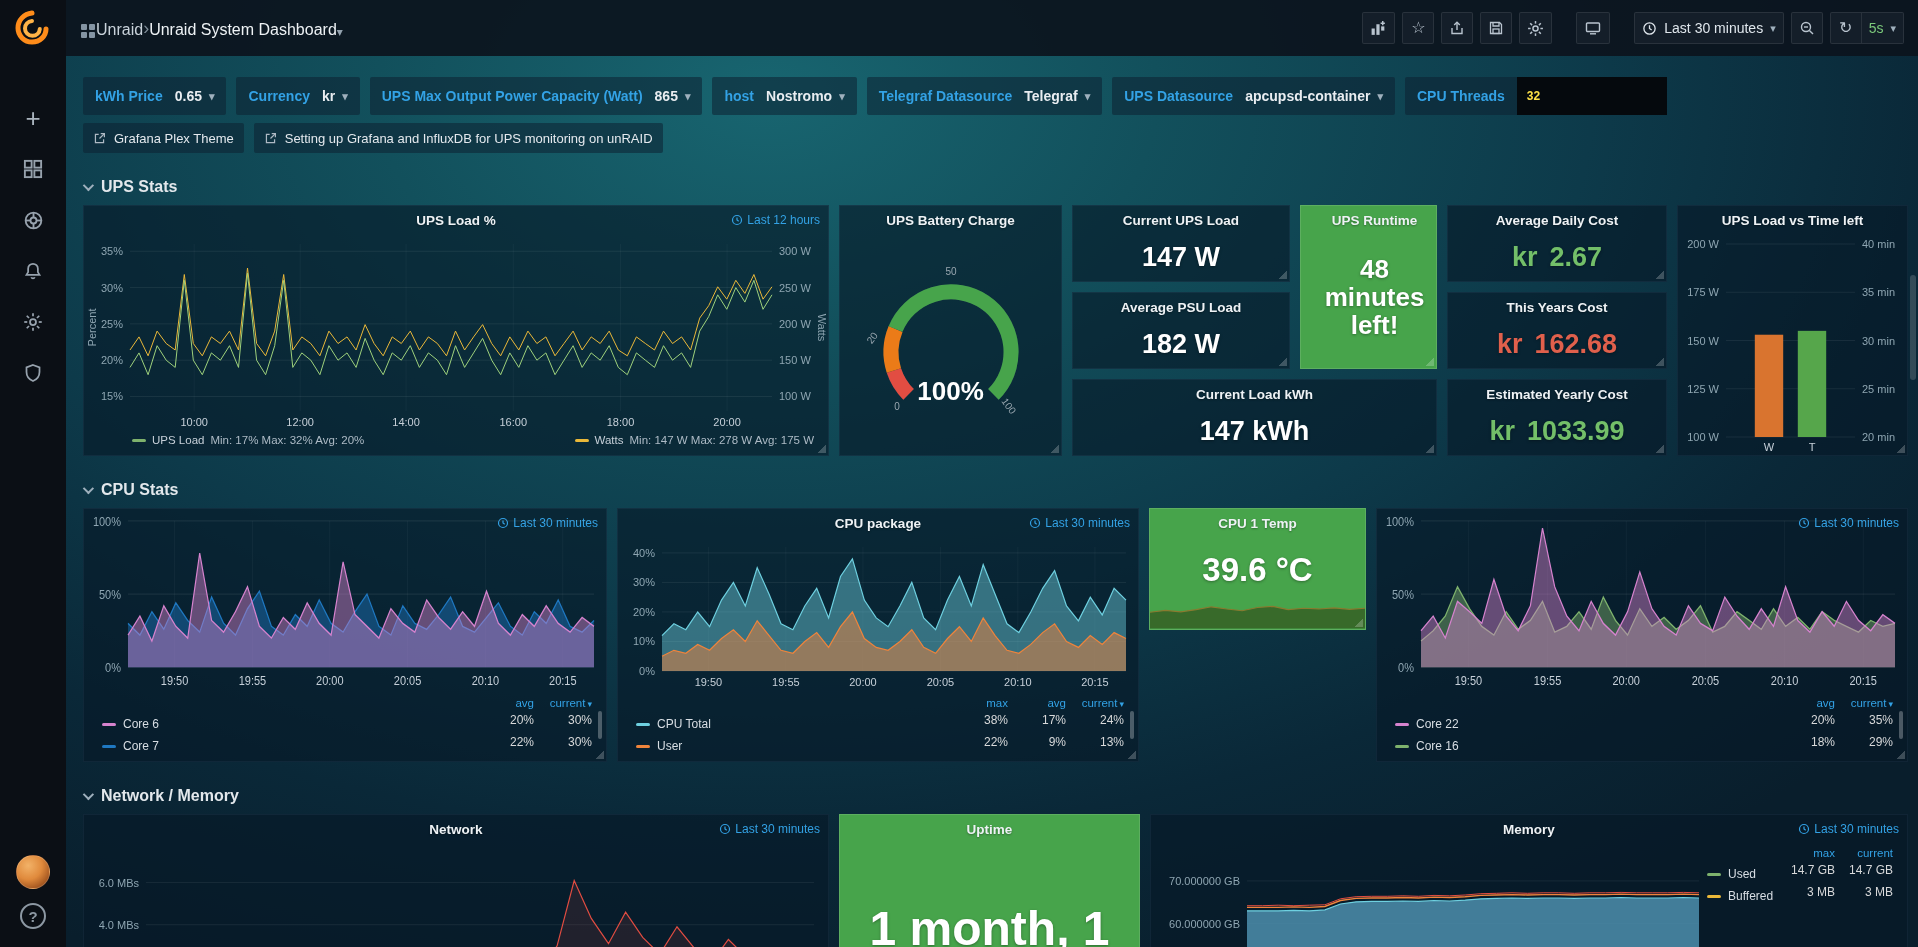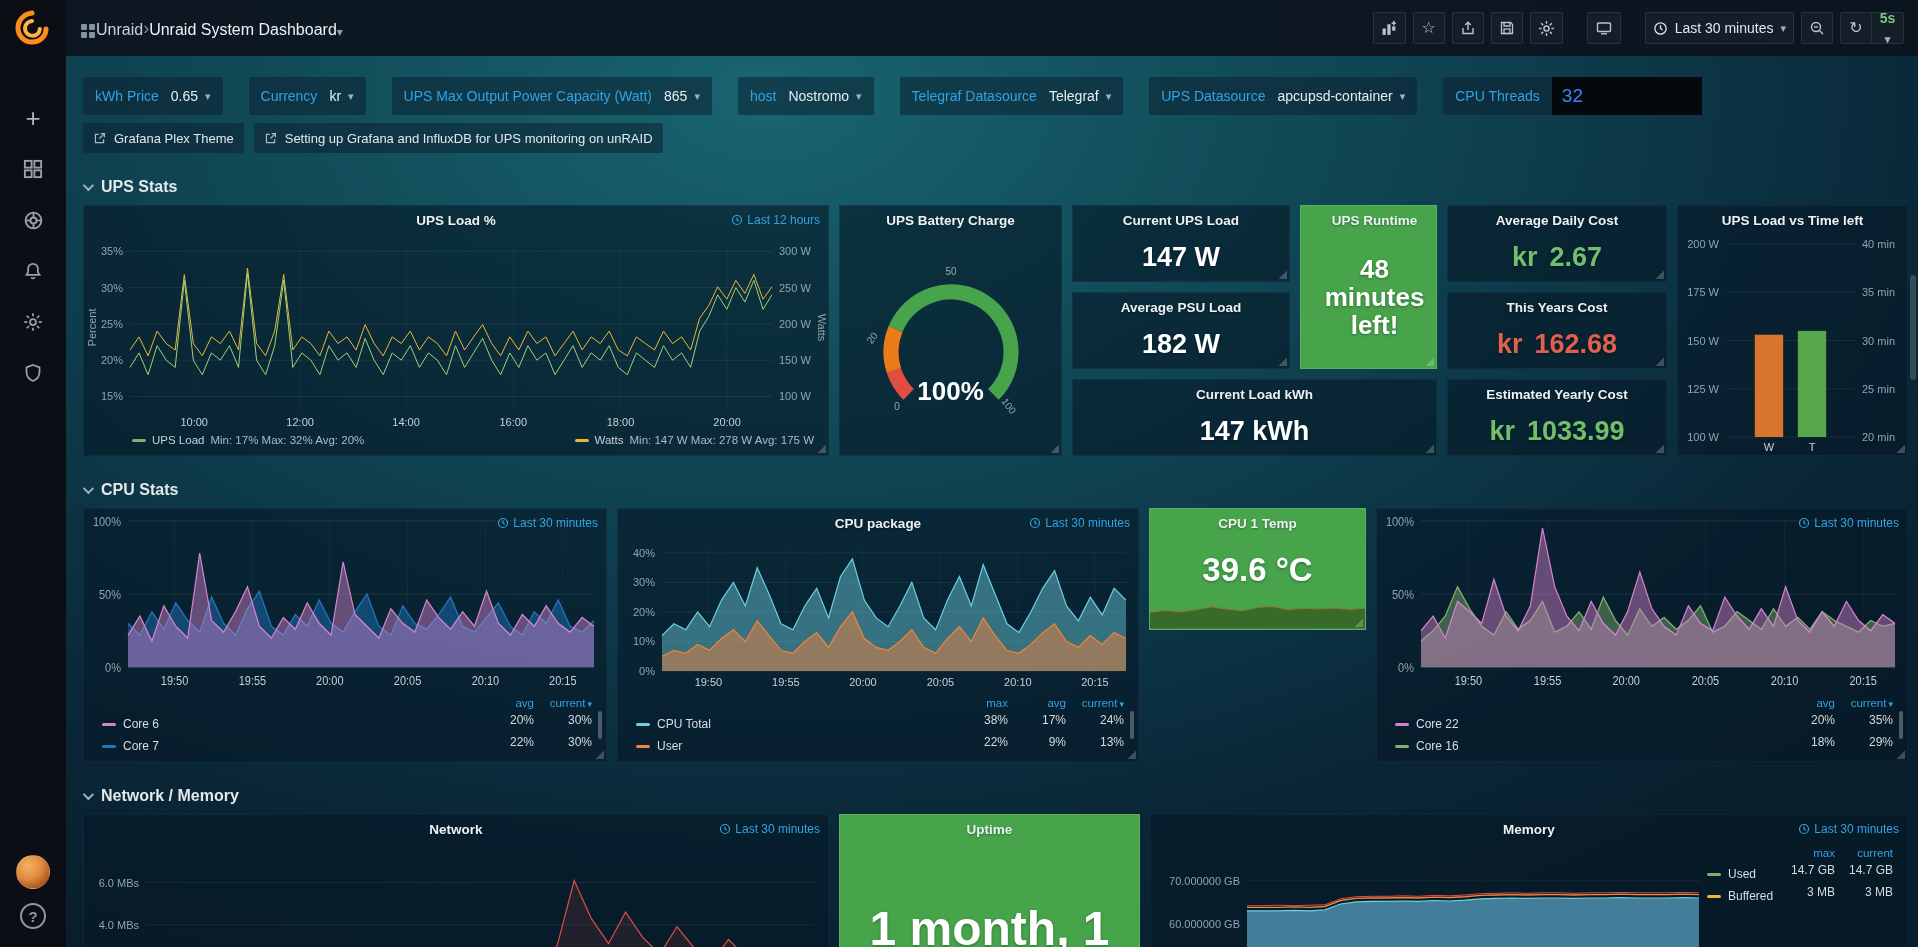--- a/index.html
+++ b/index.html
@@ -34,35 +34,35 @@
   .crumb-caret { color:#93a1ae; font-size:12px; cursor:pointer; }
   .nav-right { margin-left:auto; display:flex; align-items:center; gap:7px; }
   .nav-btn { height:32px; min-width:32px; padding:0 7px; background:#141e29; border:1px solid rgba(255,255,255,0.09);
     border-radius:2px; color:#b9c4cf; display:flex; align-items:center; justify-content:center; gap:7px;
     font-size:14px; cursor:pointer; }
   .nav-btn .glyph { font-size:16px; line-height:1; }
   .nav-gap { width:10px; }
   .time-btn { color:#dfe6ec; }
   .refresh-grp { display:flex; align-items:center; }
   .refresh-grp .nav-btn { border-radius:2px 0 0 2px; }
-  .refresh-grp .nav-btn + .nav-btn { border-left:none; border-radius:0 2px 2px 0; color:var(--refresh); font-weight:700;flex-direction:column; }
+  .refresh-grp .nav-btn + .nav-btn { border-left:none; border-radius:0 2px 2px 0; color:var(--refresh); font-weight:400; }
 
   
   .main { position:fixed; left:66px; top:56px; width:1852px; height:891px; overflow:hidden;
     padding:21px 10px 0 17px; }
 
   
-  .vars-row { display:flex; gap:26px; flex-wrap:nowrap; }
+  .vars-row { display:flex; gap:10px; flex-wrap:nowrap;font-weight:bold; }
   .var { display:flex; align-items:center; height:38px; padding:0 12px; gap:12px;
     background:rgba(12,33,50,0.55); border-radius:2px; cursor:pointer; }
   .var-label { color:var(--accent); font-size:14px; white-space:nowrap; }
   .var-value { color:#e9edf1; font-size:14px; white-space:nowrap; display:flex; align-items:center; gap:7px; }
   .var-caret { color:#9fb0bd; font-size:11px; }
   .var-input { background:#05090d; align-self:stretch; display:flex; align-items:center;
-    padding:0 10px; min-width:150px; margin-right:-12px; color:#3b82f6; font-size:19px; cursor:text; }
+    padding:0 10px; min-width:150px; margin-right:-12px; color:#fde047; font-size:12px; cursor:text; }
 
   
   .links-row { display:flex; gap:10px; margin-top:8px; }
   .linkbtn { display:inline-flex; gap:8px; align-items:center; height:30px; padding:3px 10px;
     background:rgba(12,33,50,0.55); border-radius:2px; font-size:13px; color:#e4e9ee; cursor:pointer; }
   .linkbtn svg { color:#aeb9c4; }
 
   
   .sec { display:flex; gap:10px; align-items:center; color:#e3e8ec; font-weight:700; font-size:16px;
     margin-top:24px; height:20px; cursor:pointer; }

